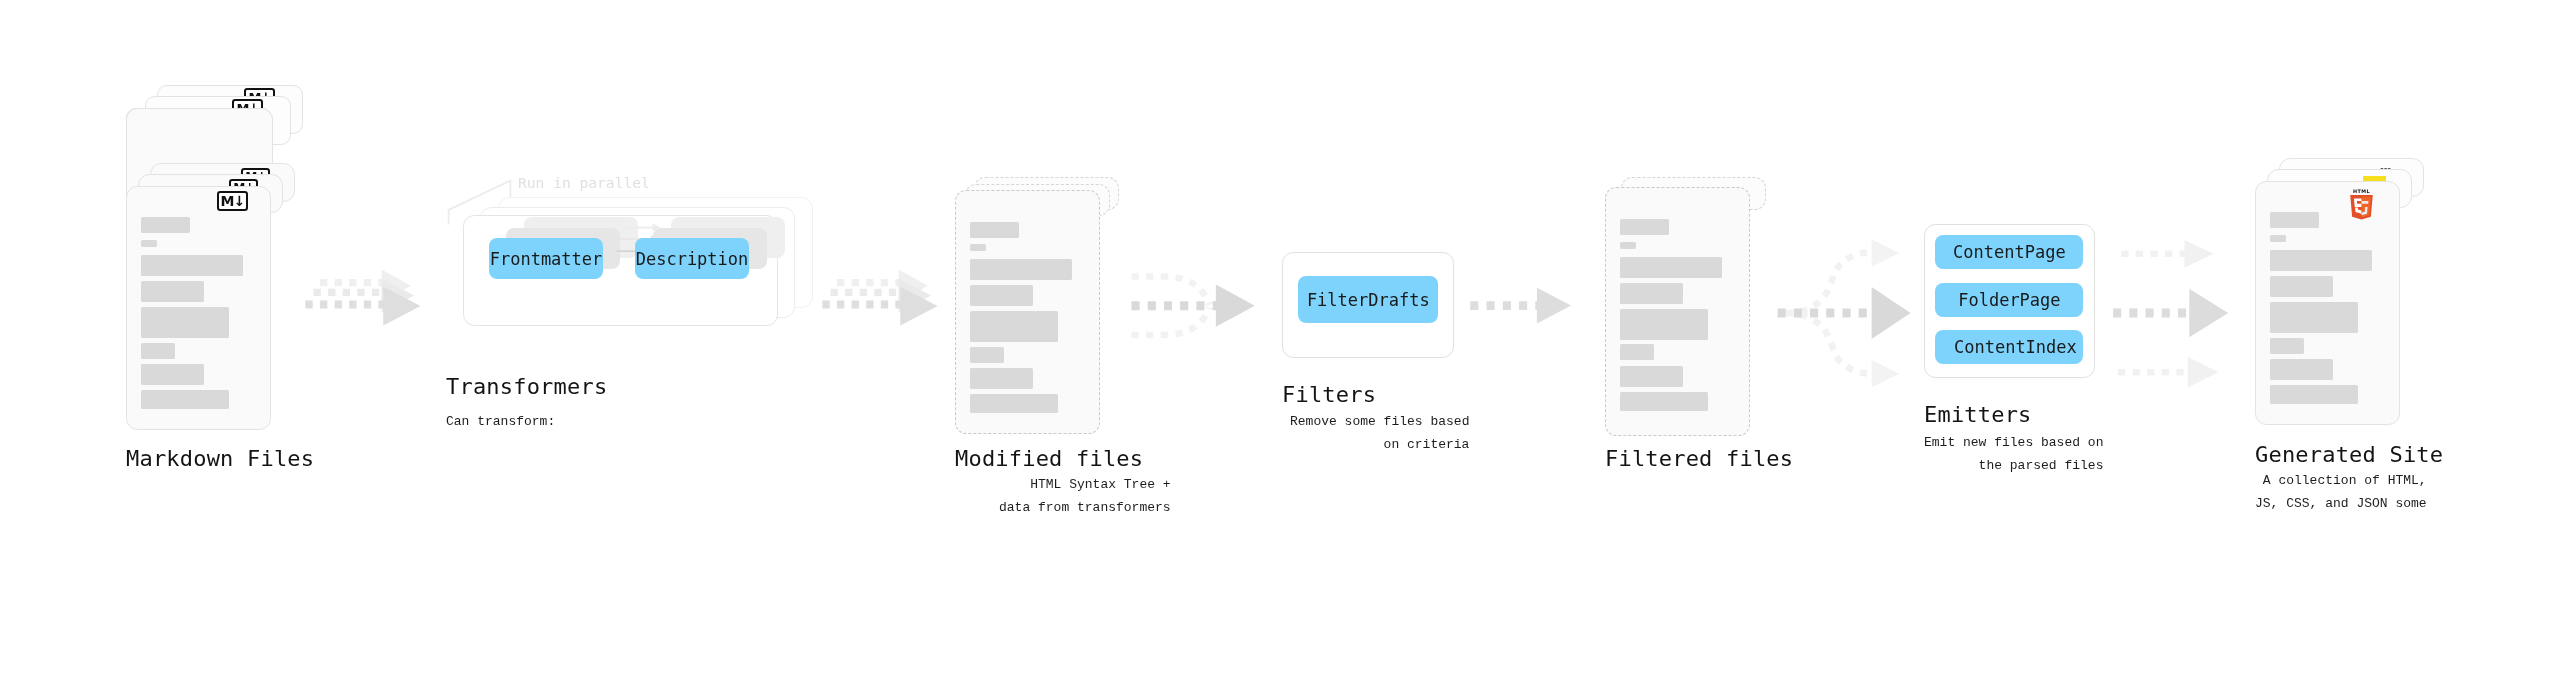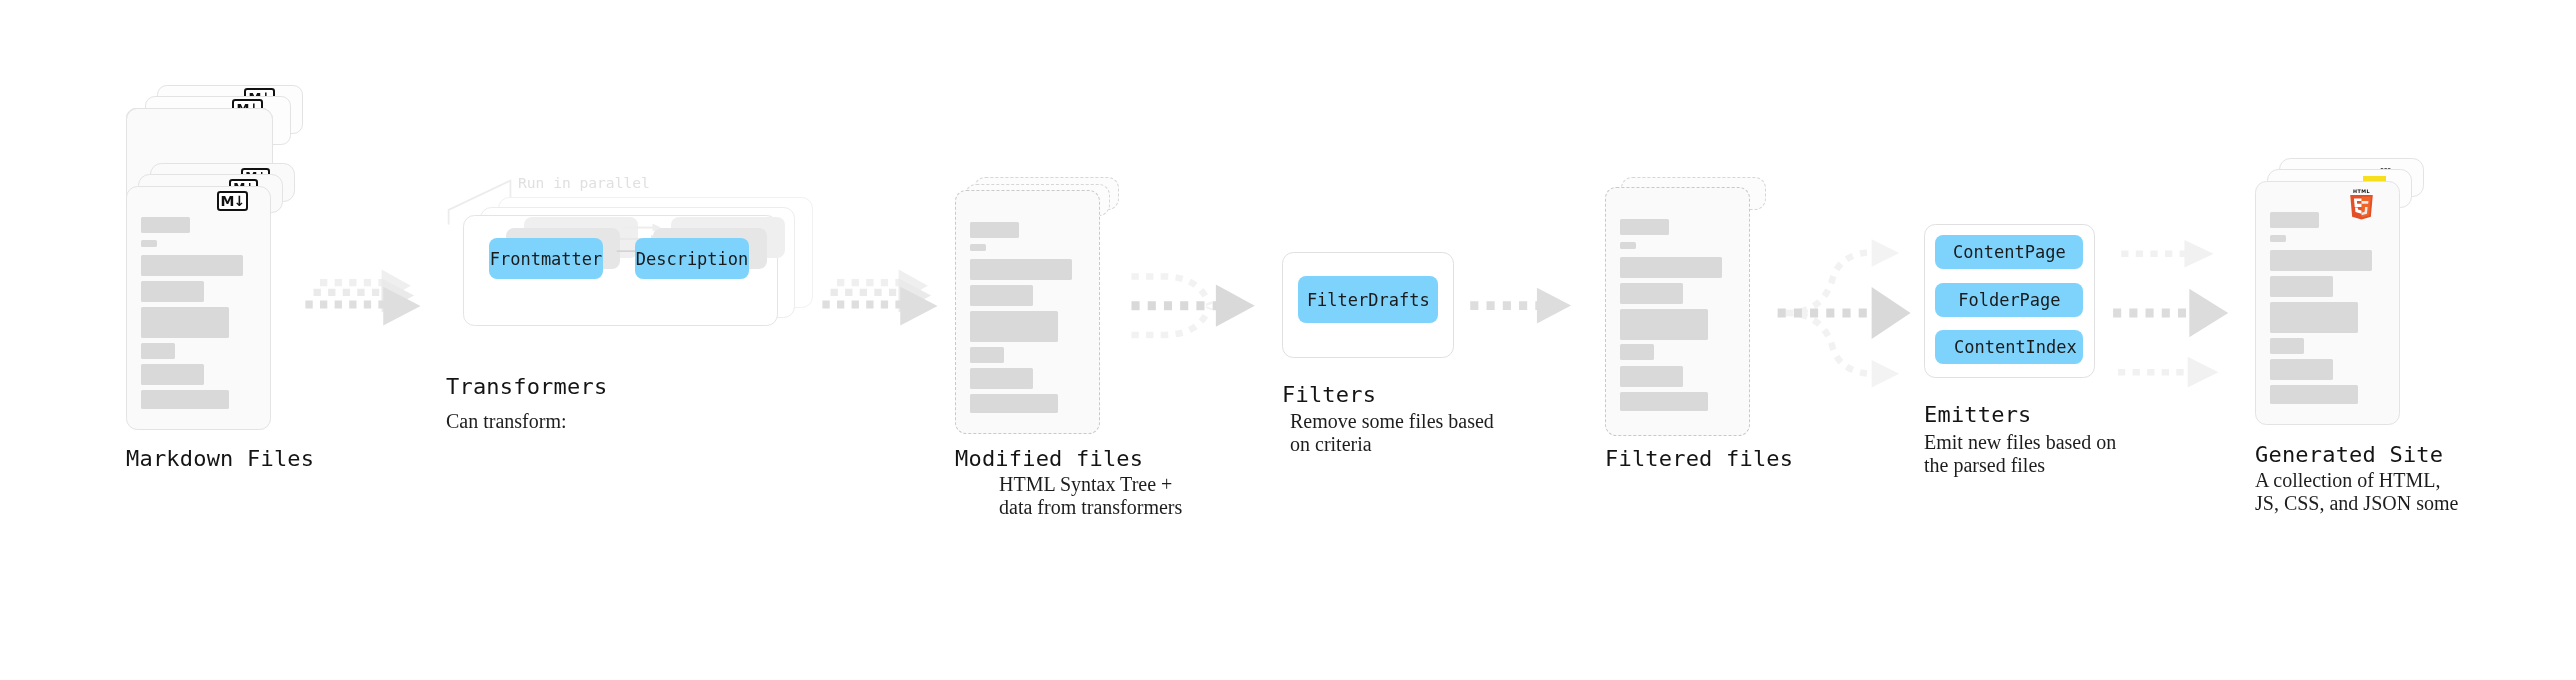--- a/index.html
+++ b/index.html
@@ -108,25 +108,26 @@
   .title {
     position: absolute;
     font-size: 22px;
     color: #141414;
     white-space: nowrap;
     letter-spacing: 0.2px;
     font-family: "DejaVu Sans Mono", "Liberation Mono", monospace;
   }
   .sub {
     position: absolute;
-    font-size: 20px;
+    font-size: 13px;
     line-height: 23px;
     color: #1d1d1d;
     white-space: pre-line;
-    font-family: Liberation Serif, serif;
+    font-family: Liberation Mono, monospace;
+    text-align: right;
   }
   .bullets {
     position: absolute;
     font-size: 14.6px;
     line-height: 23px;
     color: #1d1d1d;
     font-family: "DejaVu Sans Mono", "Liberation Mono", monospace;
   }
   .bullets .b { padding-left: 13px; }
   .note {

